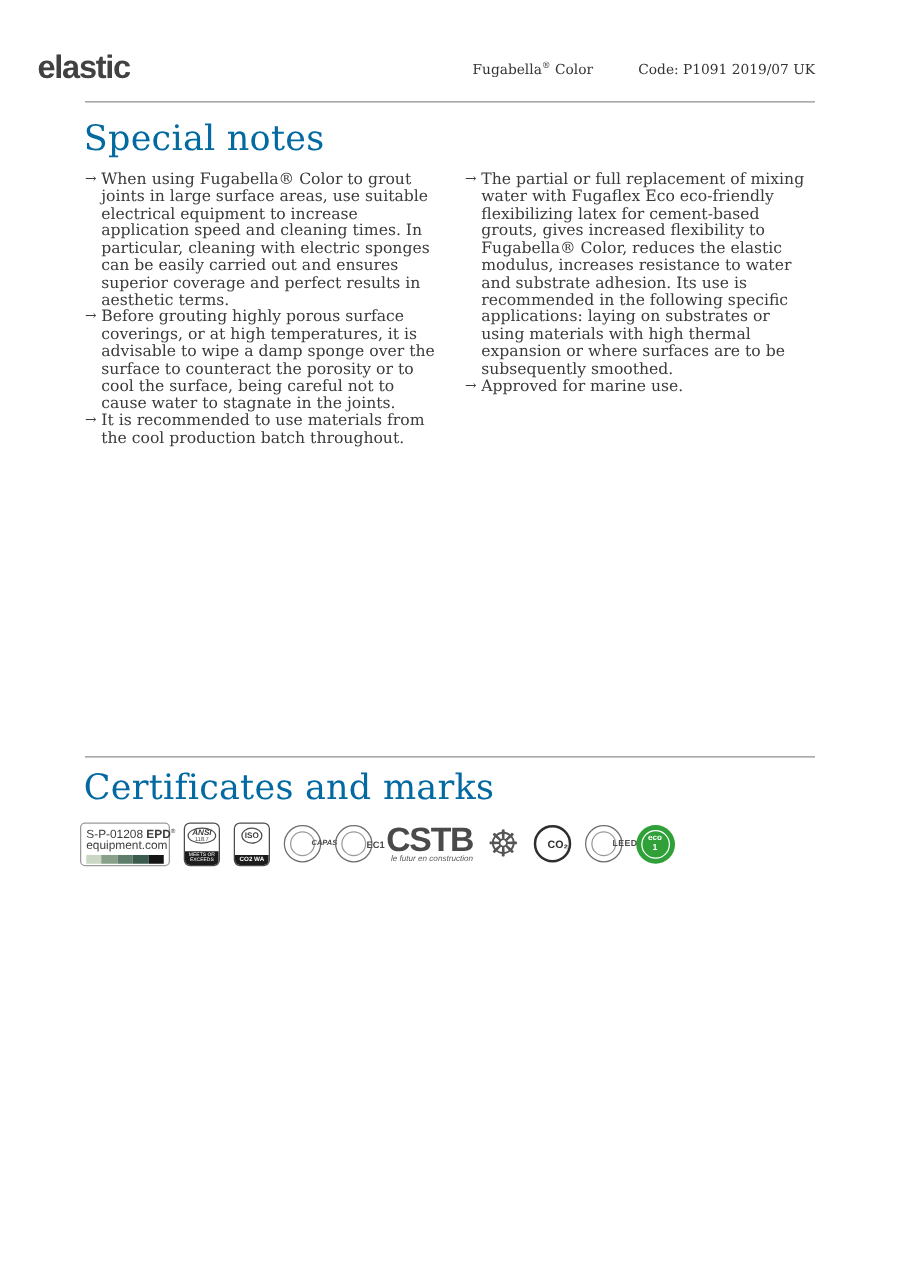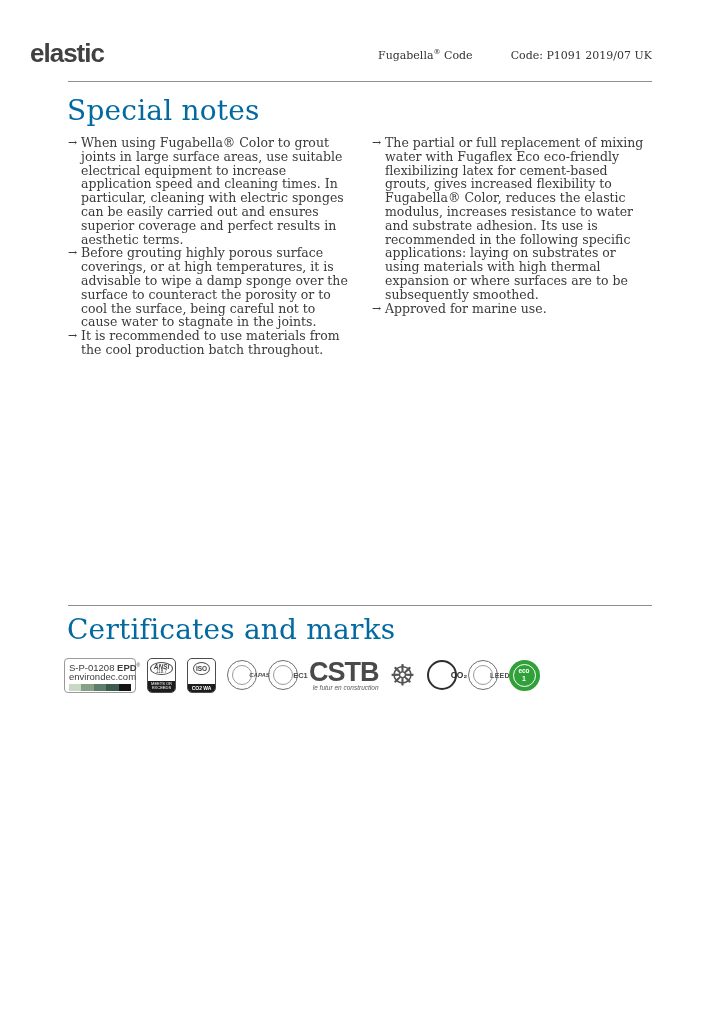--- a/index.html
+++ b/index.html
@@ -60,42 +60,42 @@
 
   .stamp { width:30px; height:30px; border:1.5px solid #6e6e6e; border-radius:50%;
            display:flex; align-items:center; justify-content:center;
            font-family:"Liberation Sans", sans-serif; color:#4c4c4c; position:relative; }
   .stamp .inner-ring { position:absolute; inset:4px; border:0.5px solid #9a9a9a;
                        border-radius:50%; }
   .stamp .ctr { font-weight:bold; position:relative;margin-left:35px; }
   .capas .ctr { font-size:6px; font-style:italic; }
   .ec1 .ctr { font-size:7.5px; }
   .leed .ctr { font-size:7px; letter-spacing:0.3px; }
-  .co2-stamp { border:2.5px solid #2e2e2e; }
+  .co2-stamp { border:2.5px solid #2e2e2e;justify-content:flex-end; }
   .co2-stamp .ctr { font-size:8.5px; color:#2e2e2e; }
 
   .cstb { font-family:"Liberation Sans", sans-serif; color:#4a4a4a; text-align:right; }
   .cstb .big { font-size:27px; font-weight:bold; letter-spacing:-1px; line-height:24px; }
   .cstb .tag { font-size:6.5px; font-style:italic; line-height:7px; color:#5a5a5a; }
 
   .wheel { font-size:29px; line-height:30px; color:#555; }
 
   .eco { width:31px; height:31px; border-radius:50%; background:#2fa138;
          display:flex; align-items:center; justify-content:center; }
   .eco .inner { width:23px; height:23px; border-radius:50%; border:1.5px solid #ffffff;
                 display:flex; flex-direction:column; align-items:center; justify-content:center;
                 font-family:"Liberation Sans", sans-serif; color:#fff; }
   .eco .e1 { font-size:6.5px; font-weight:bold; line-height:6.5px; }
   .eco .e2 { font-size:7px; font-weight:bold; line-height:7px; }
 </style>
 </head>
 <body>
 
 <div class="logo">elastic</div>
-<div class="hdr-title"><span>Fugabella</span><sup class="reg">®</sup><span> Code</span></div>
+<div class="hdr-title"><span>Fugabella</span><sup class="reg">®</sup><span> Color</span></div>
 <div class="hdr-code">Code: P1091 2019/07 UK</div>
 
 <div class="rule rule-1"></div>
 
 <h1 class="sec-title sec-title-1">Special notes</h1>
 
 <div class="columns">
   <div class="col">
     <ul class="notes">
       <li>
@@ -127,21 +127,21 @@
 </div>
 
 <div class="rule rule-2"></div>
 
 <h2 class="sec-title sec-title-2">Certificates and marks</h2>
 
 <div class="badges">
 
   <div class="badge epd">
     <div class="l1"><span>S-P-01208</span>&nbsp;<b>EPD</b><sup>®</sup></div>
-    <div class="l2">environdec.com</div>
+    <div class="l2">equipment.com</div>
     <div class="strip">
         <span style="background: rgb(201, 216, 196);"></span>
         <span style="background: rgb(135, 160, 135);"></span>
         <span style="background: rgb(94, 125, 107);"></span>
         <span style="background: rgb(58, 91, 77);"></span>
         <span style="background: rgb(21, 21, 21);"></span>
       </div>
   </div>
 
   <div class="badge sq-badge">

